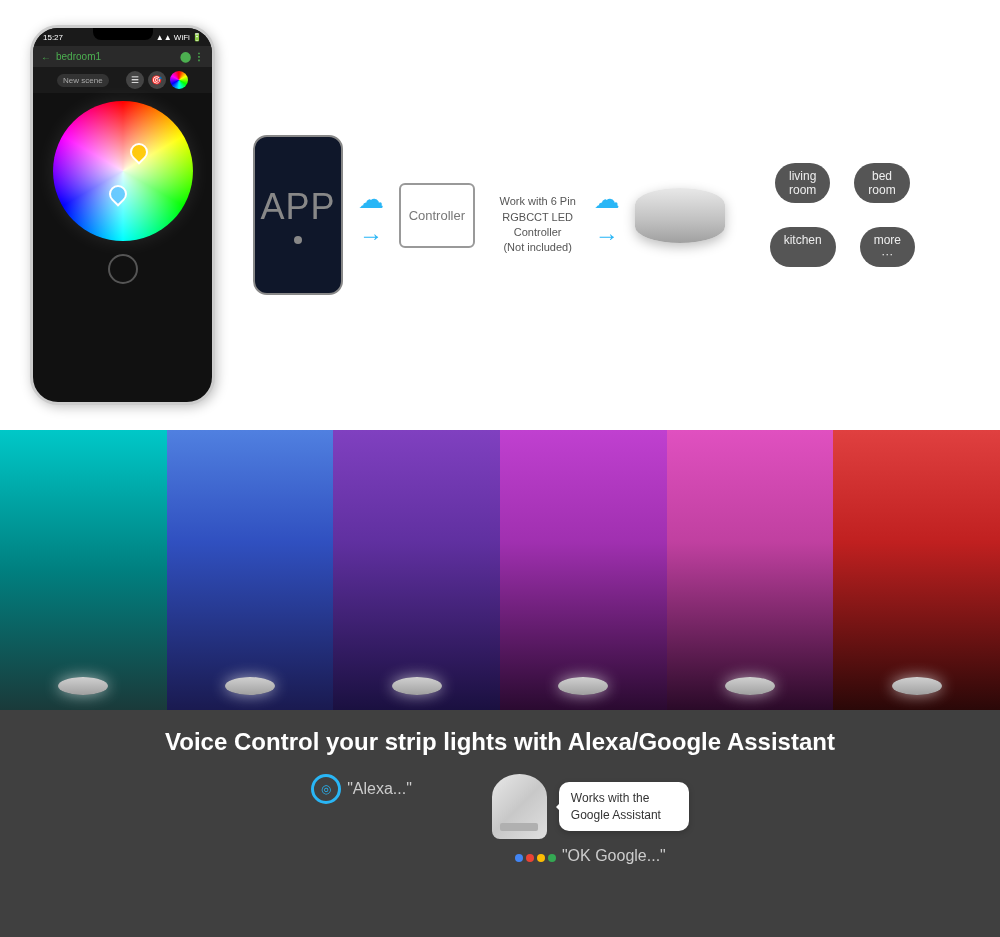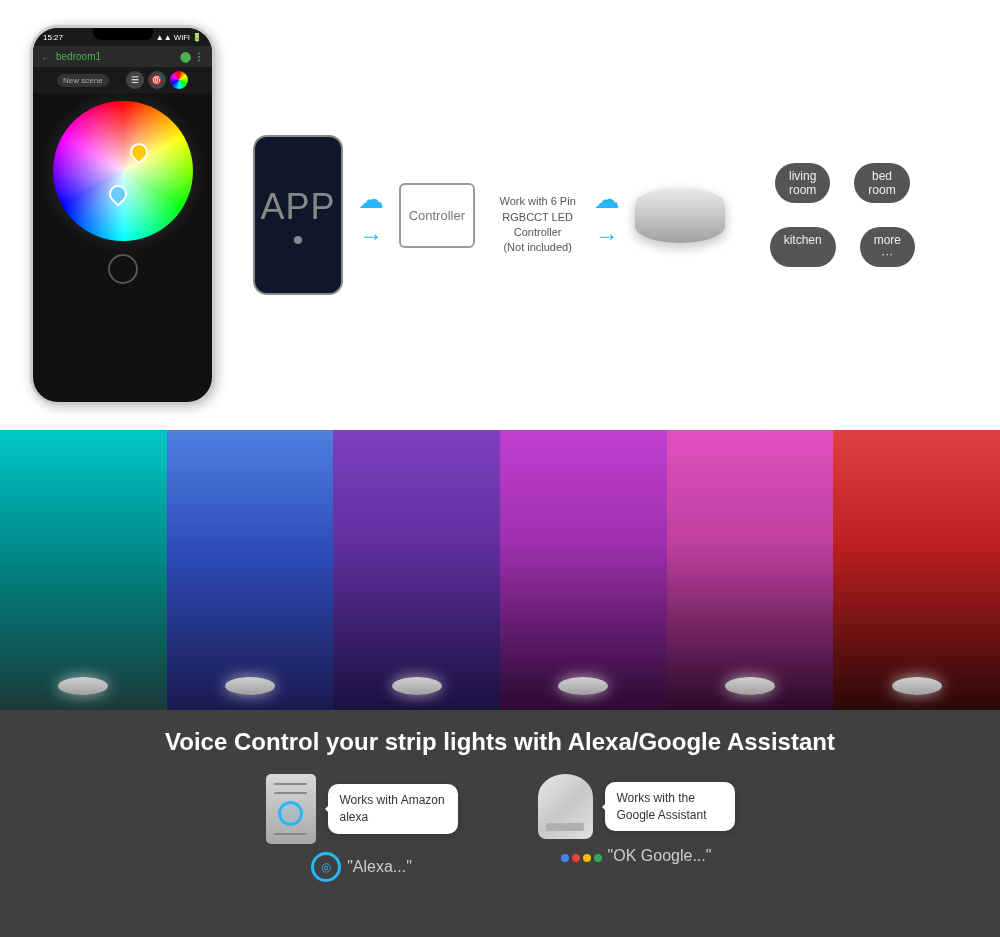--- a/index.html
+++ b/index.html
@@ -496,34 +496,20 @@
     <div class="light-fixture"></div>
   </div>
 </div>
 
 <div class="bottom-section">
   <div class="voice-title">Voice Control your strip lights with Alexa/Google Assistant</div>
 
   <div class="assistant-row">
 
     <div class="assistant-item">
-      <div class="assistant-top">
-
-        <div style="display:flex;flex-direction:column;align-items:center;">
-          <div style="width:50px;height:70px;background:linear-gradient(180deg,#d8d8d8,#a8a8a8);border-radius:5px;display:flex;flex-direction:column;align-items:center;justify-content:space-around;padding:6px 4px;">
-            <div class="alexa-line"></div>
-            <div class="alexa-line"></div>
-            <div class="alexa-ring"></div>
-            <div class="alexa-line"></div>
-          </div>
-        </div>
-
-        <div class="speech-bubble">Works with
-Amazon alexa</div>
-      </div>
 
       <div class="alexa-voice-text">
         <div class="alexa-icon">
           <span style="color:#29b6f6;font-size:12px;">◎</span>
         </div>
         <span>"Alexa..."</span>
       </div>
     </div>
 
     <div class="assistant-item">

